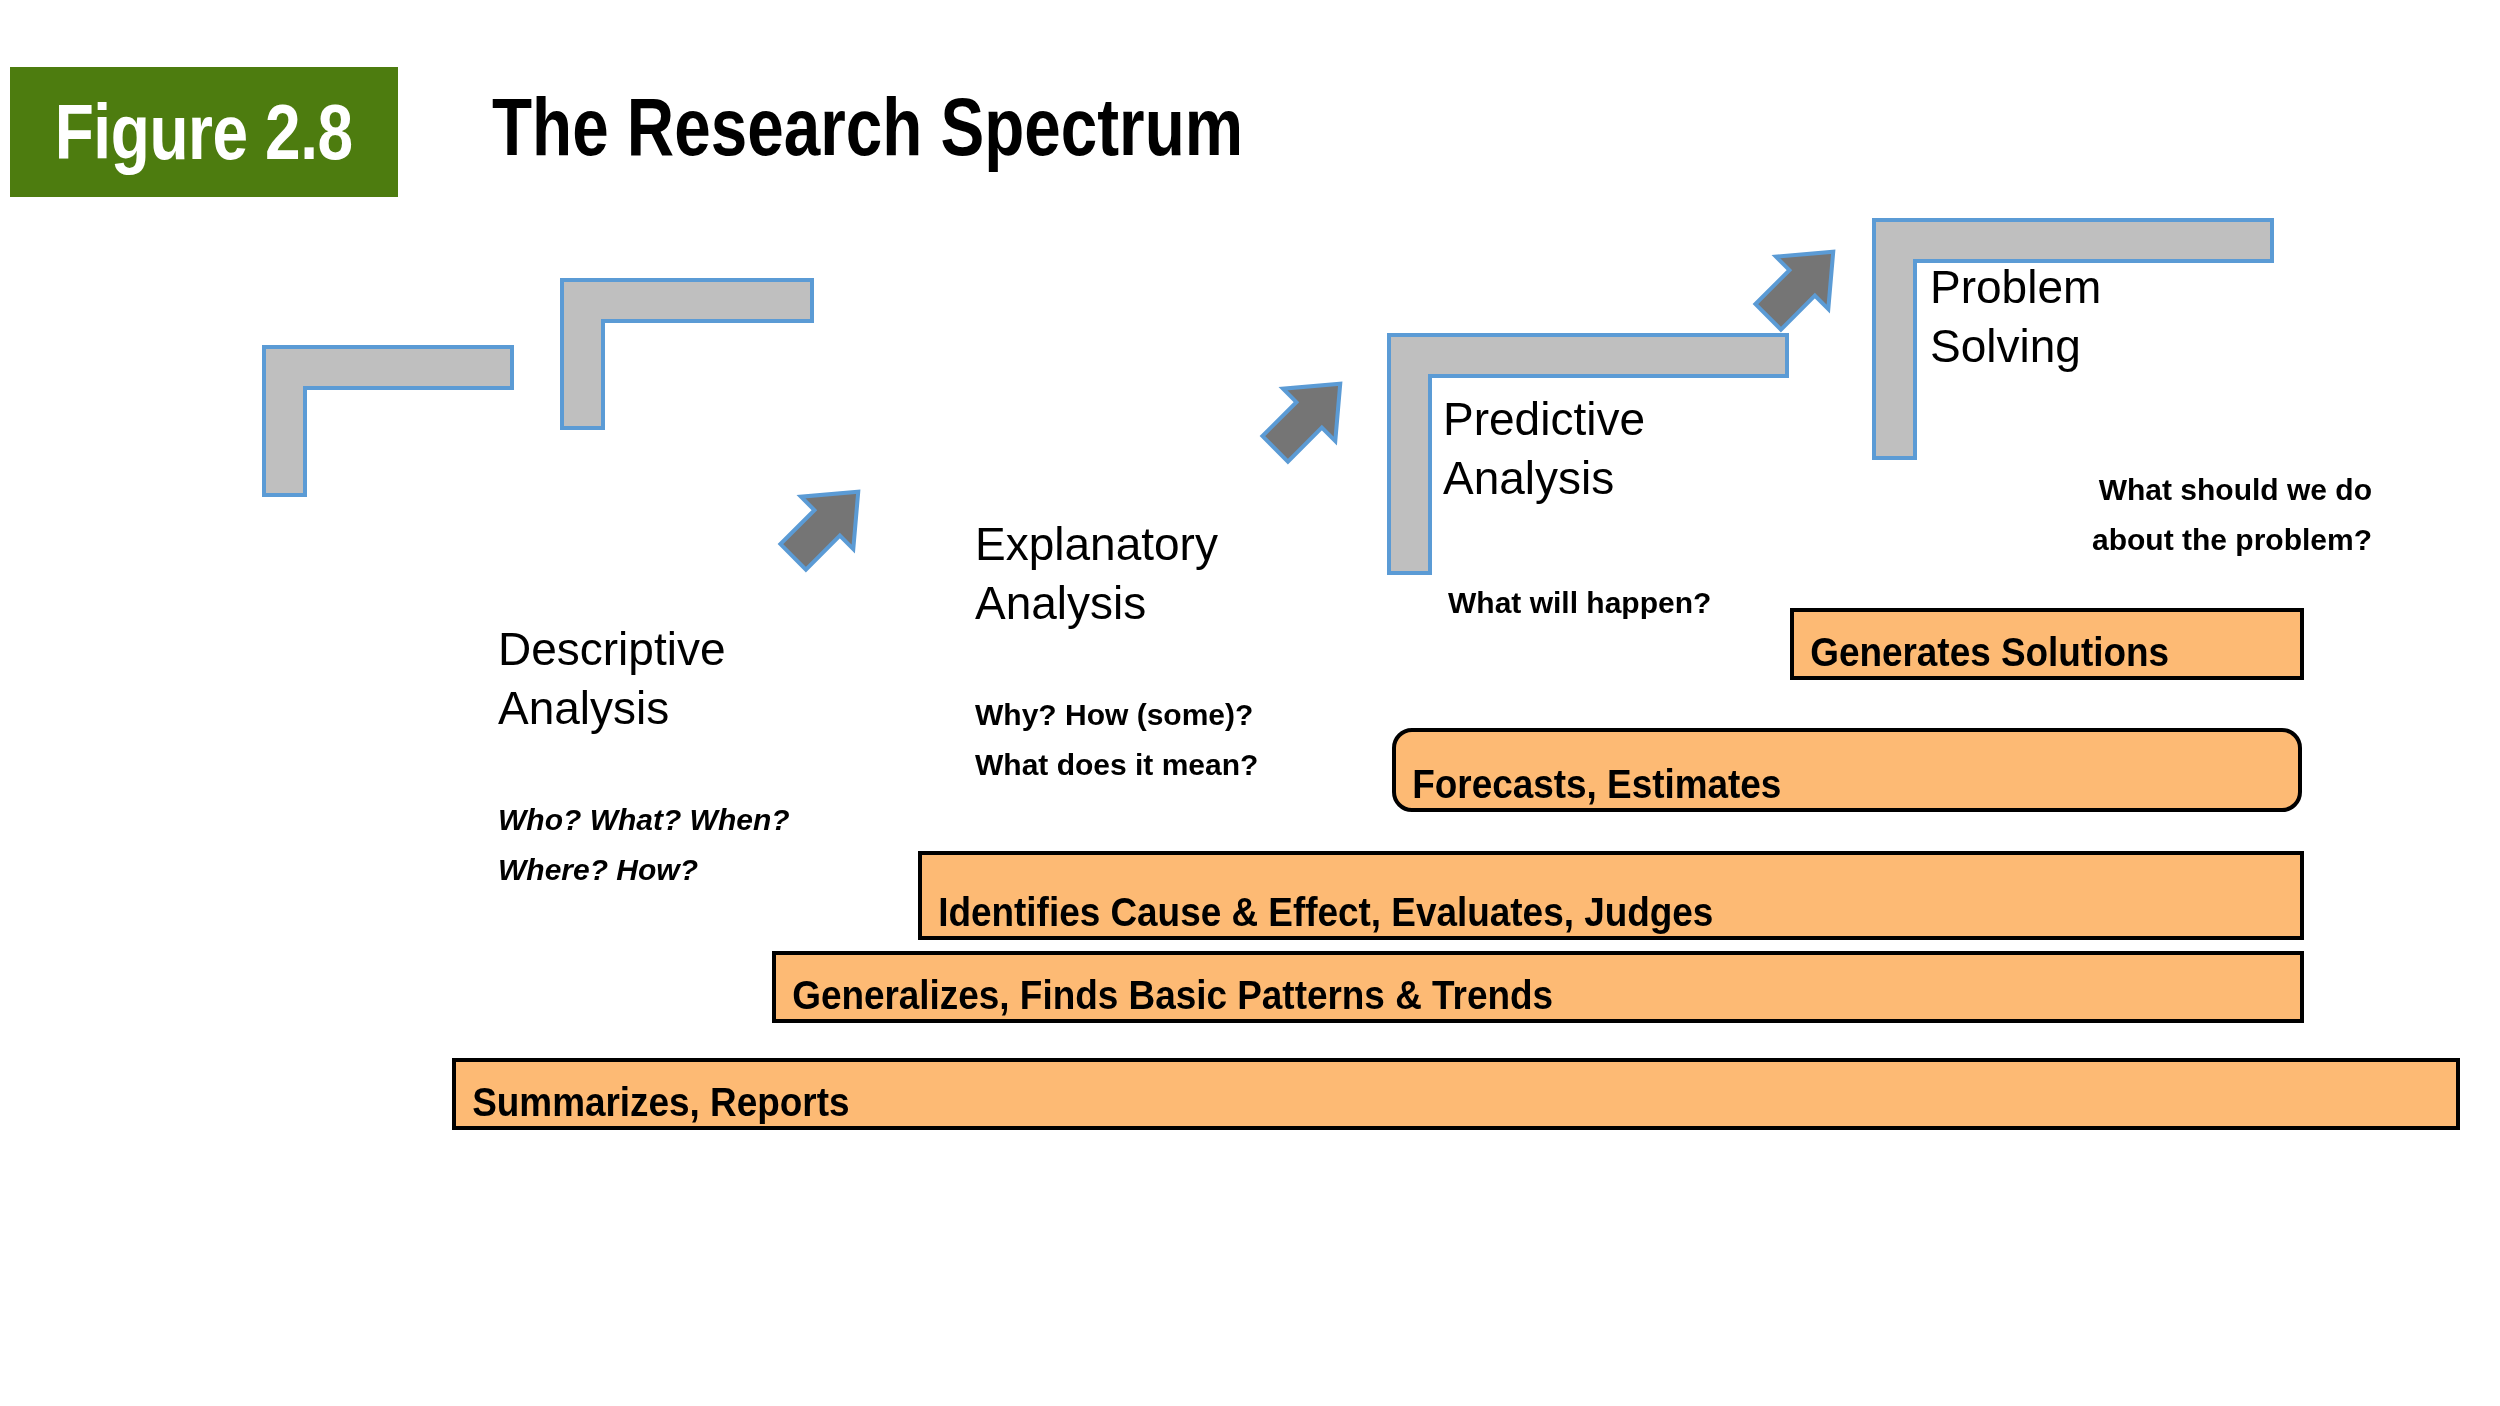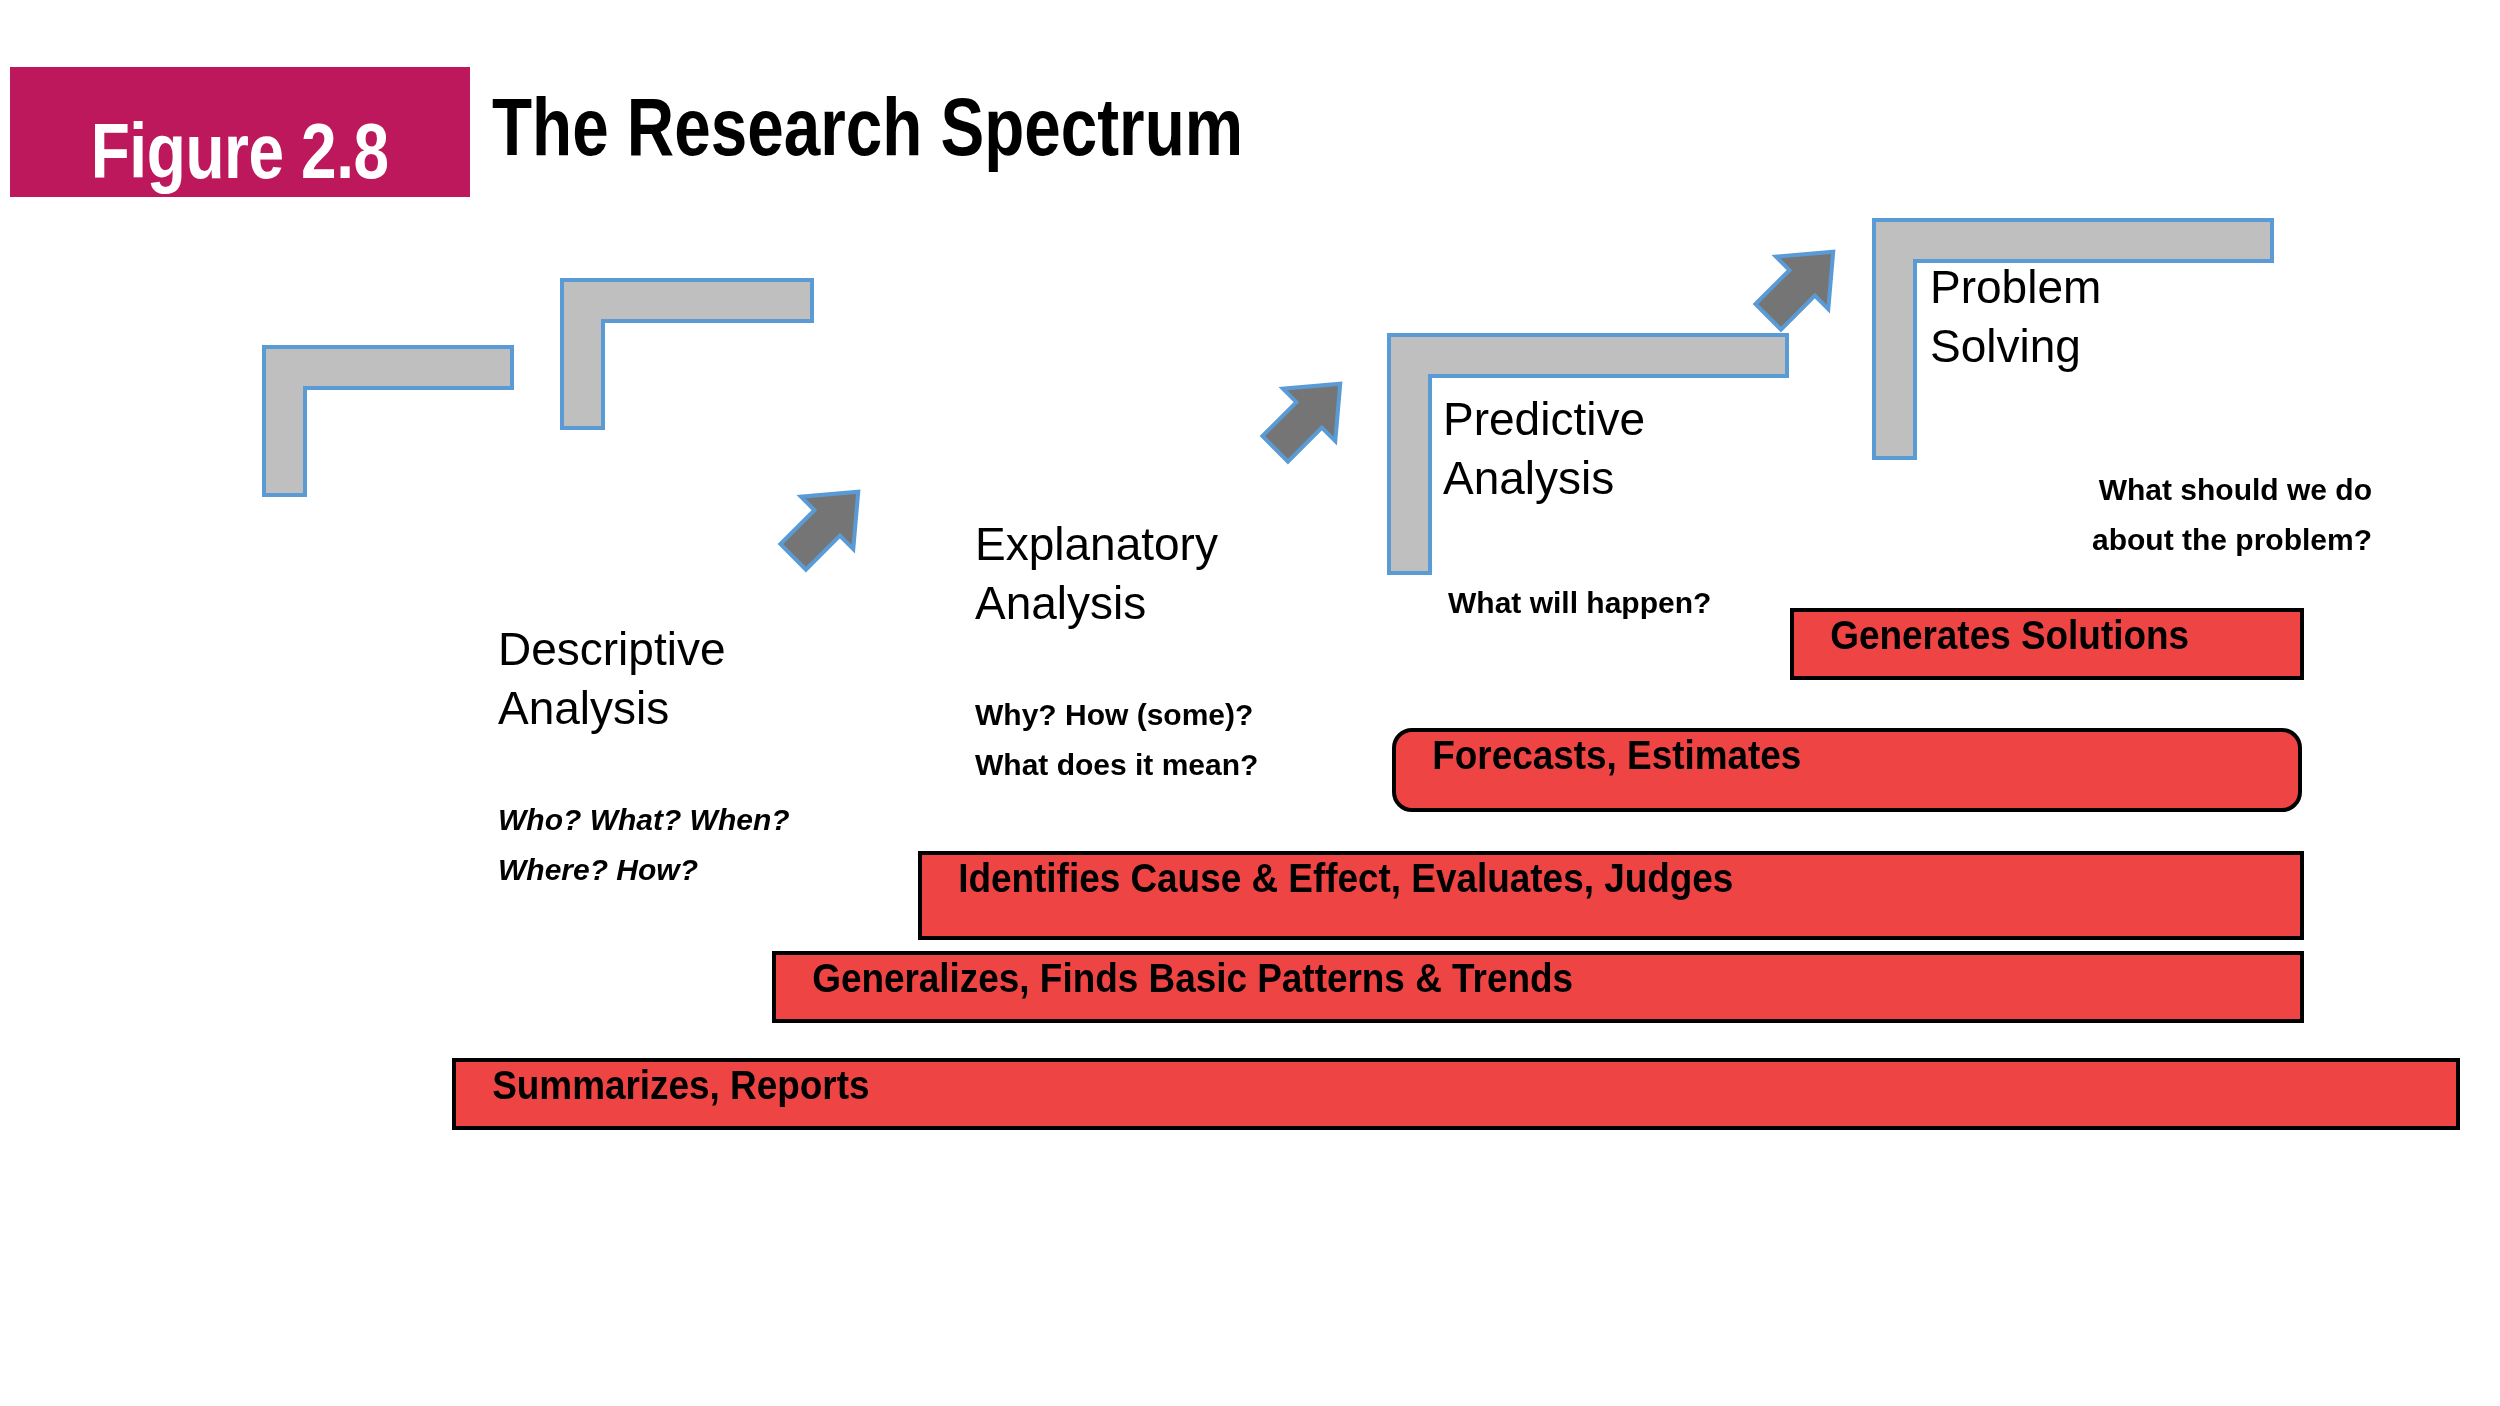--- a/index.html
+++ b/index.html
@@ -16,25 +16,25 @@
     height: 1406px;
     background: #ffffff;
     overflow: hidden;
   }
 
   
   .fig-badge {
     position: absolute;
     left: 10px;
     top: 67px;
-    width: 460px;
+    width: 388px;
     height: 130px;
-    background: #be185d;
+    background: #4d7c0f;
     display: flex;
-    align-items: flex-end;
+    align-items: center;
     justify-content: center;
   }
   .fig-badge-label {
     color: #ffffff;
     font-family: "Liberation Sans Narrow", "Liberation Sans", sans-serif;
     font-weight: bold;
     font-size: 78px;
     letter-spacing: -0.5px;
     transform: scaleX(0.82);
     white-space: nowrap;
@@ -81,26 +81,25 @@
 
   
   .arrow {
     position: absolute;
   }
   .arrow svg { display: block; overflow: visible; }
 
   
   .outcome-bar {
     position: absolute;
-    background: #ef4444;
+    background: #fdba74;
     border: 4px solid #000000;
     box-sizing: border-box;
     display: flex;
-    align-items: flex-start;
-    padding-left: 20px;
+    align-items: flex-end;
   }
   .outcome-label {
     font-family: "Liberation Sans Narrow", "Liberation Sans", sans-serif;
     font-weight: bold;
     font-size: 41px;
     color: #000000;
     padding-left: 18px;
     white-space: nowrap;
     transform: scaleX(0.90);
     transform-origin: left center;

